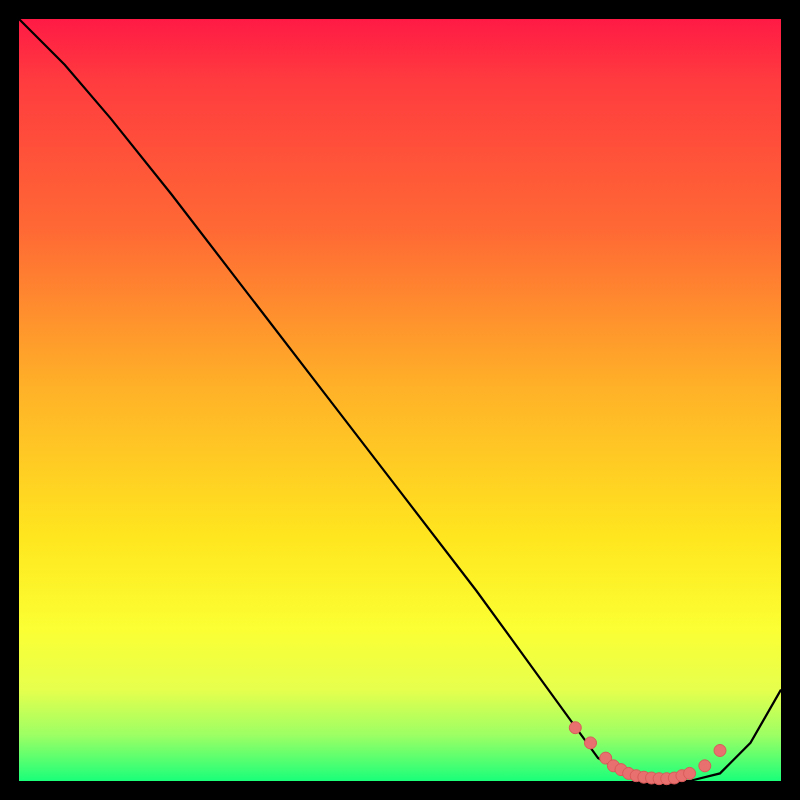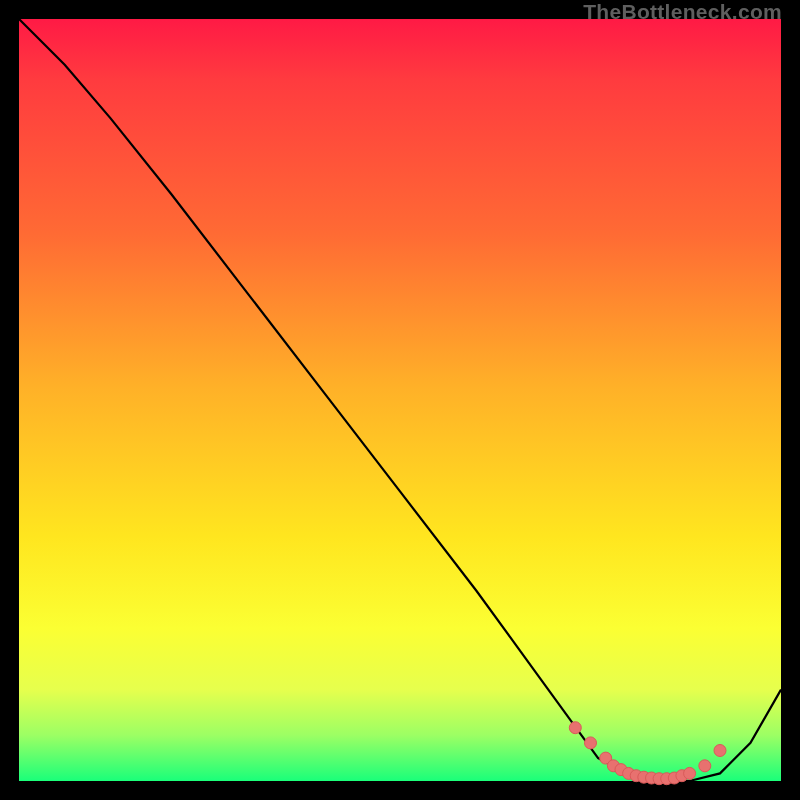--- a/index.html
+++ b/index.html
@@ -77,14 +77,13 @@
         <circle cx="659.1" cy="778.7" r="6" fill="#e8716f" stroke="#d95a59" stroke-width="1"></circle>
         <circle cx="666.7" cy="778.7" r="6" fill="#e8716f" stroke="#d95a59" stroke-width="1"></circle>
         <circle cx="674.3" cy="778.0" r="6" fill="#e8716f" stroke="#d95a59" stroke-width="1"></circle>
         <circle cx="681.9" cy="775.7" r="6" fill="#e8716f" stroke="#d95a59" stroke-width="1"></circle>
         <circle cx="689.6" cy="773.4" r="6" fill="#e8716f" stroke="#d95a59" stroke-width="1"></circle>
         <circle cx="704.8" cy="765.8" r="6" fill="#e8716f" stroke="#d95a59" stroke-width="1"></circle>
         <circle cx="720.0" cy="750.5" r="6" fill="#e8716f" stroke="#d95a59" stroke-width="1"></circle>
       </g>
   </svg>
 
-  <div class="citation">TheBottleneck.com</div>
 </div>
 
 </body></html>

